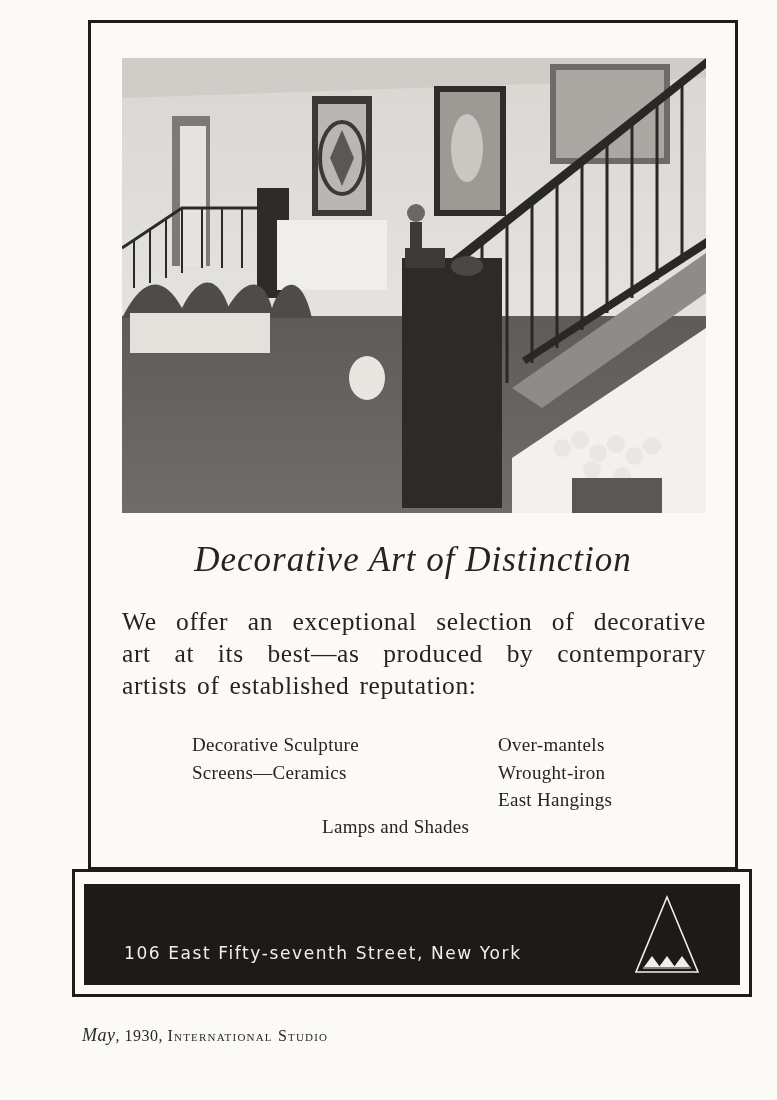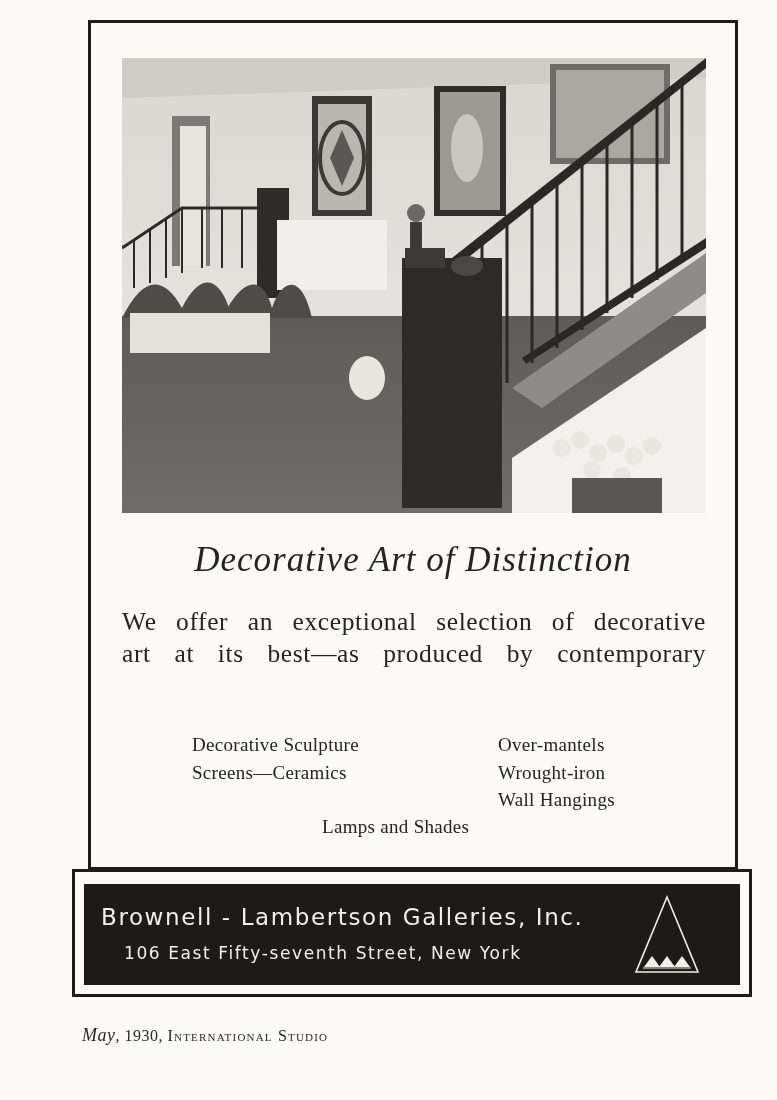--- a/index.html
+++ b/index.html
@@ -149,38 +149,38 @@
       <rect x="450" y="420" width="90" height="35"></rect>
     </g>
   </svg>
 </div>
 
 <div class="headline">Decorative Art of Distinction</div>
 
 <div class="intro">
   <span>We offer an exceptional selection of decorative</span>
   <span>art at its best—as produced by contemporary</span>
+  <span class="last">artists of established reputation:</span>
 </div>
 
 <div class="offer-list">
   <div class="offer-col left">
     <div class="offer-item">Decorative Sculpture</div>
     <div class="offer-item">Screens—Ceramics</div>
   </div>
   <div class="offer-col right">
     <div class="offer-item">Over-mantels</div>
     <div class="offer-item">Wrought-iron</div>
-    <div class="offer-item">Wall Hangings</div>
+    <div class="offer-item">East Hangings</div>
   </div>
   <div class="offer-center">Lamps and Shades</div>
 </div>
 
 <div class="banner-frame"></div>
 <div class="banner">
-  <div class="banner-name">Brownell - Lambertson Galleries, Inc.</div>
   <div class="banner-address">106 East Fifty-seventh Street, New York</div>
   <svg class="banner-logo" viewBox="0 0 68 82">
     <polygon points="34,3 3,78 65,78" fill="none" stroke="#f2efe8" stroke-width="1.6"></polygon>
     <polygon points="11,73 19,62 27,73" fill="#f2efe8"></polygon>
     <polygon points="26,73 34,62 42,73" fill="#f2efe8"></polygon>
     <polygon points="41,73 49,62 57,73" fill="#f2efe8"></polygon>
     <line x1="10" y1="74" x2="58" y2="74" stroke="#f2efe8" stroke-width="1.2"></line>
   </svg>
 </div>
 

